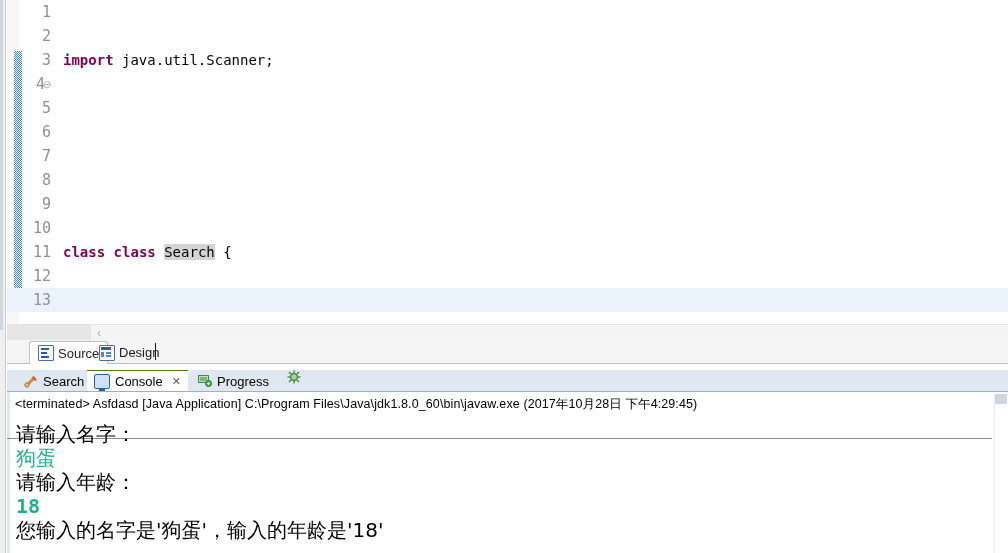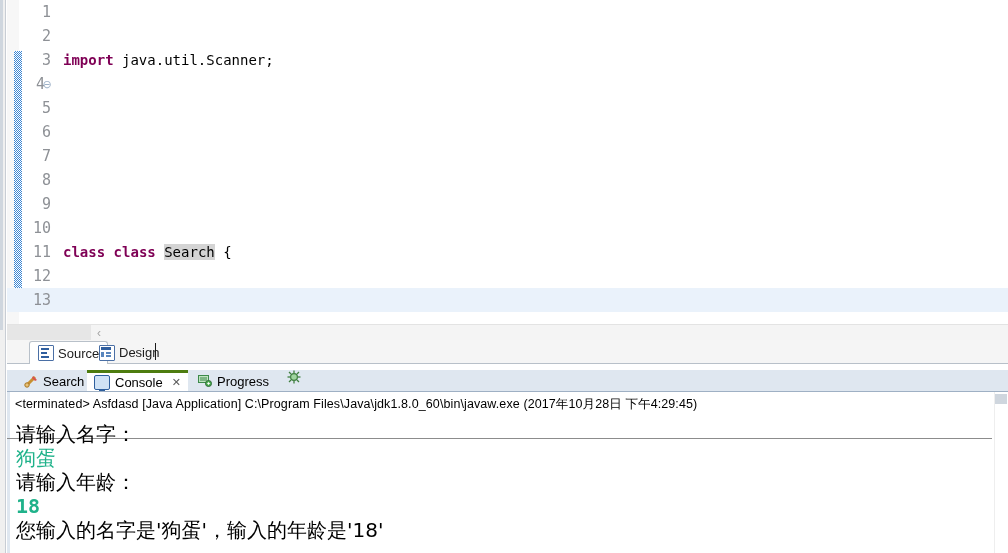--- a/index.html
+++ b/index.html
@@ -53,21 +53,21 @@
 
   .icn{display:inline-block;position:relative;flex:0 0 auto;}
   .ic-source{width:14px;height:14px;border:1px solid #4a6fa5;background:#ffffff;border-radius:1px;}
   .ic-source i{position:absolute;display:block;background:#2f5e9e;left:2px;height:2px;}
   .ic-design{width:14px;height:14px;border:1px solid #4a6fa5;background:#ffffff;border-radius:1px;}
   .ic-design i{position:absolute;display:block;background:#5a86bd;}
 
   
   .view-row{position:absolute;left:7px;top:370px;width:1001px;height:22px;background:#dfe7f0;}
   .v-tab{position:absolute;top:0;height:22px;display:flex;align-items:center;gap:5px;padding:0 7px;font-size:13px;color:#000;box-sizing:border-box;}
-  .v-tab.active{background:#ffffff;border-top:3px solid #4d7c0f;}
+  .v-tab.active{background:#ffffff;border-top:1px solid #4d7c0f;}
   .v-close{font-size:11px;color:#5a5a5a;margin-left:4px;}
   .view-underline{position:absolute;left:7px;top:391px;width:1001px;height:1px;background:#9fb0c4;}
 
   .ic-search{width:14px;height:13px;}
   .ic-console{width:14px;height:13px;border:1.5px solid #2e5f9e;border-radius:2px;background:#cfe2f5;position:relative;}
   .ic-console:after{content:"";position:absolute;left:4px;bottom:-4px;width:6px;height:3px;background:#2e5f9e;}
   .ic-progress{width:14px;height:12px;position:relative;}
   .ic-debug{width:14px;height:14px;position:relative;}
 
   

